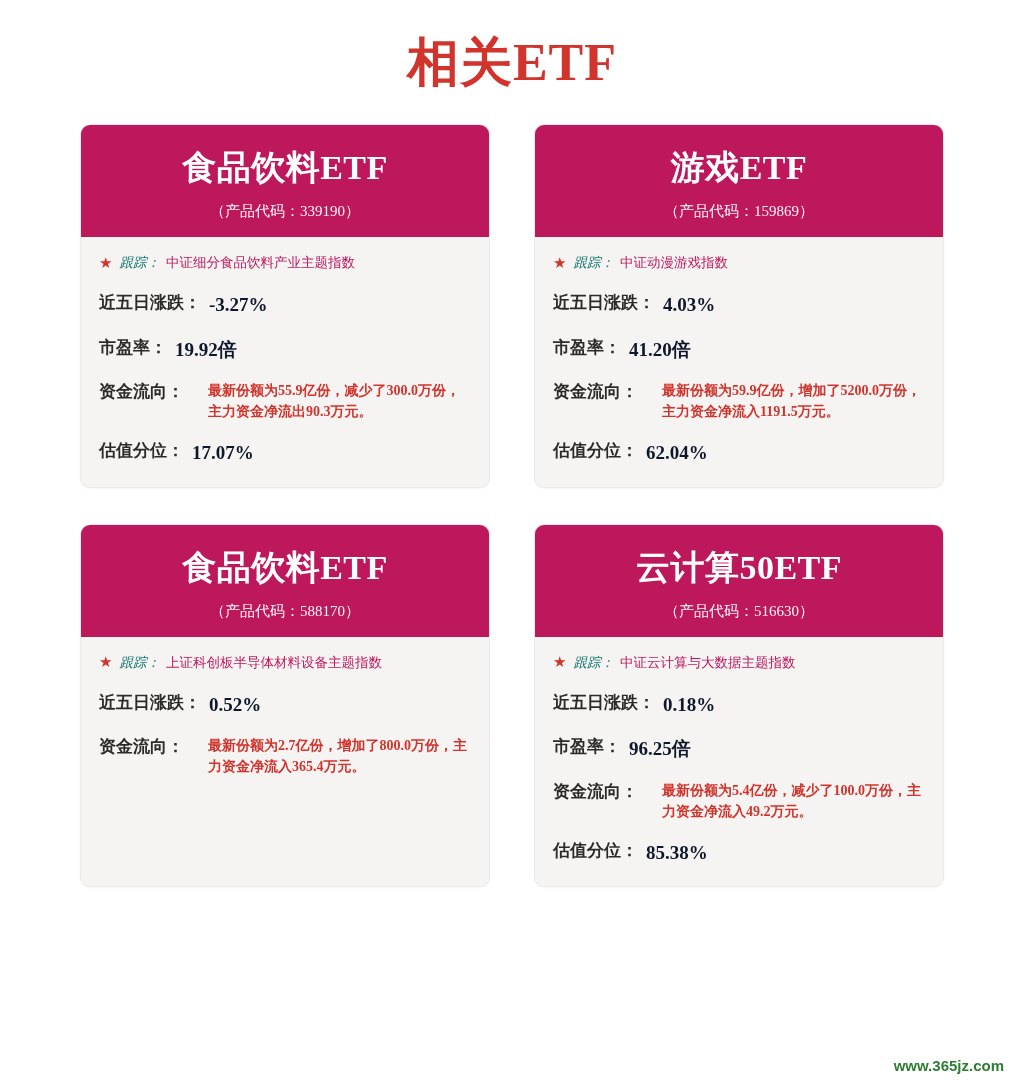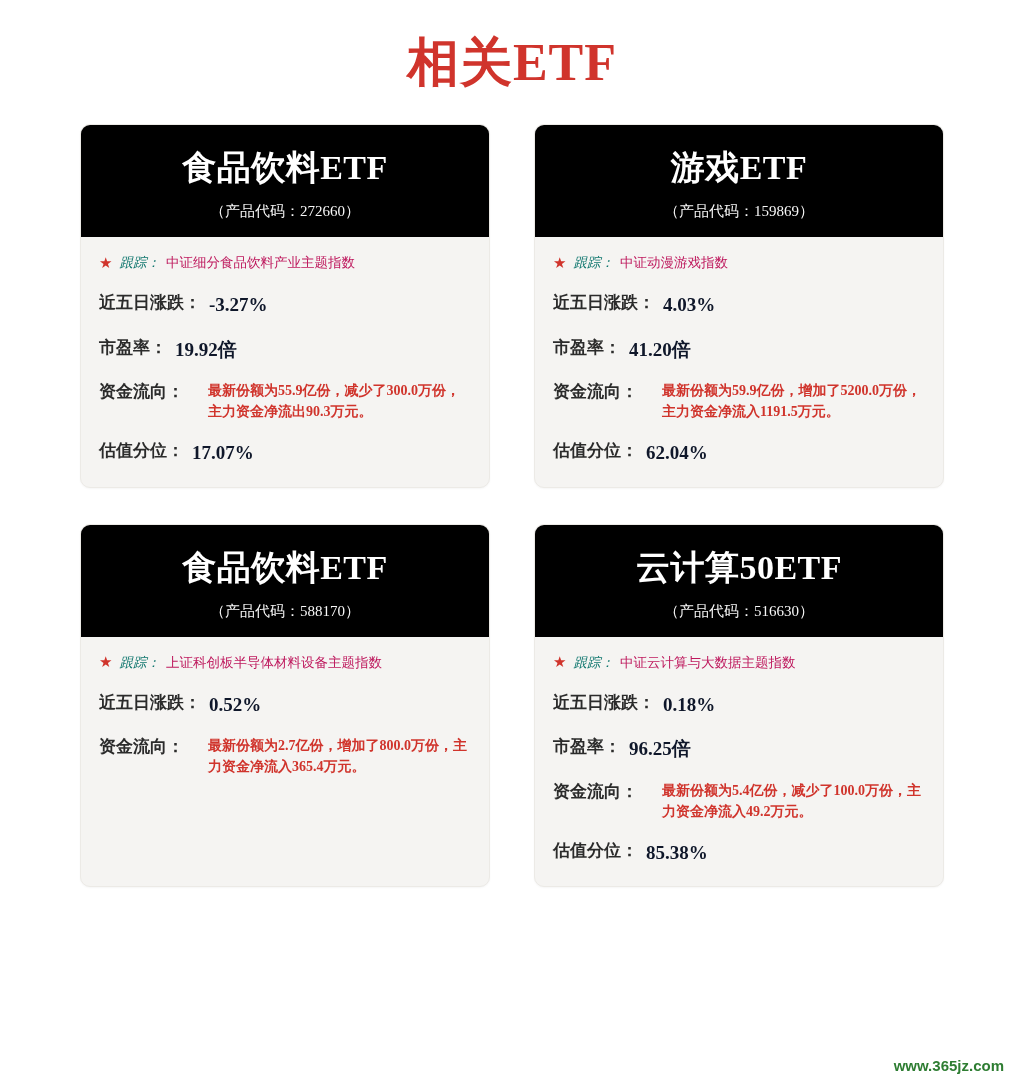--- a/index.html
+++ b/index.html
@@ -38,21 +38,21 @@
   .card {
     border-radius: 10px;
     overflow: hidden;
     background: #f5f4f2;
     border: 1px solid #eceae6;
     box-shadow: 0 1px 2px rgba(0,0,0,0.04);
     display: flex;
     flex-direction: column;
   }
   .card-head {
-    background: #000000;
+    background: #be185d;
     color: #ffffff;
     padding: 24px 10px 16px 10px;
     text-align: center;
   }
   .card-name {
     font-size: 34px;
     font-weight: bold;
     line-height: 1.1;
     margin: 0 0 16px 0;
     letter-spacing: 0.5px;
@@ -131,21 +131,21 @@
 <div class="page">
 
   <h1 class="page-title">相关ETF</h1>
 
   <div class="grid">
 
     <div class="card">
       <div class="card-head">
         <div class="card-name">食品饮料ETF</div>
         <div class="card-code">
-          <span>（产品代码：</span><span>272660</span><span>）</span>
+          <span>（产品代码：</span><span>339190</span><span>）</span>
         </div>
       </div>
       <div class="card-body">
         <div class="row track-row">
           <span class="star-icon">★</span>
           <span class="track-label">跟踪：</span>
           <span class="track-value">中证细分食品饮料产业主题指数</span>
         </div>
         <div class="row">
           <span class="label">近五日涨跌：</span>

